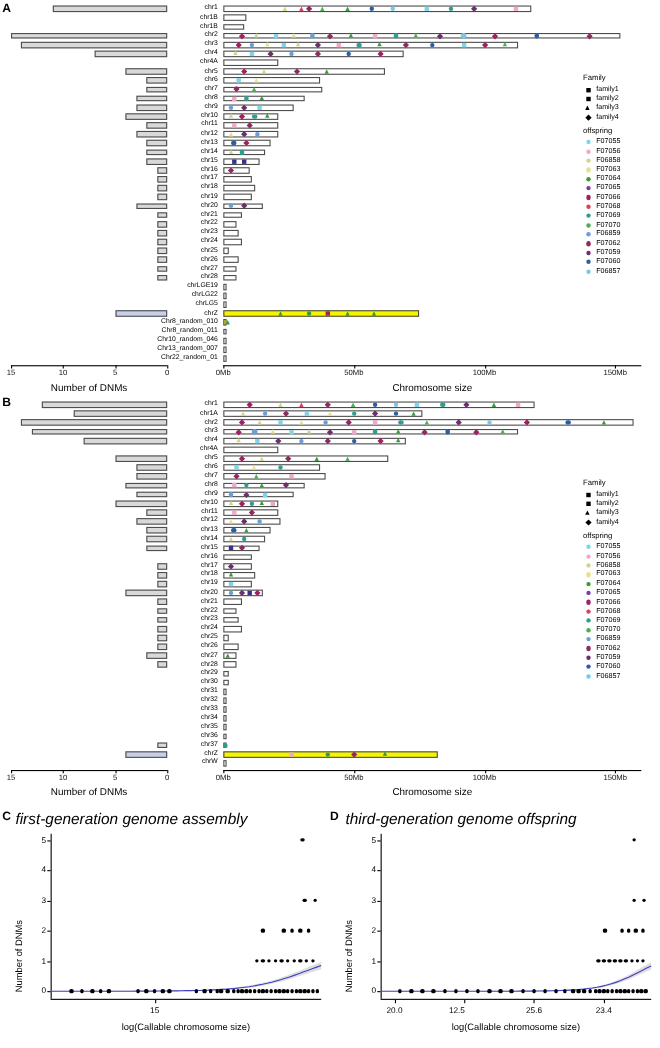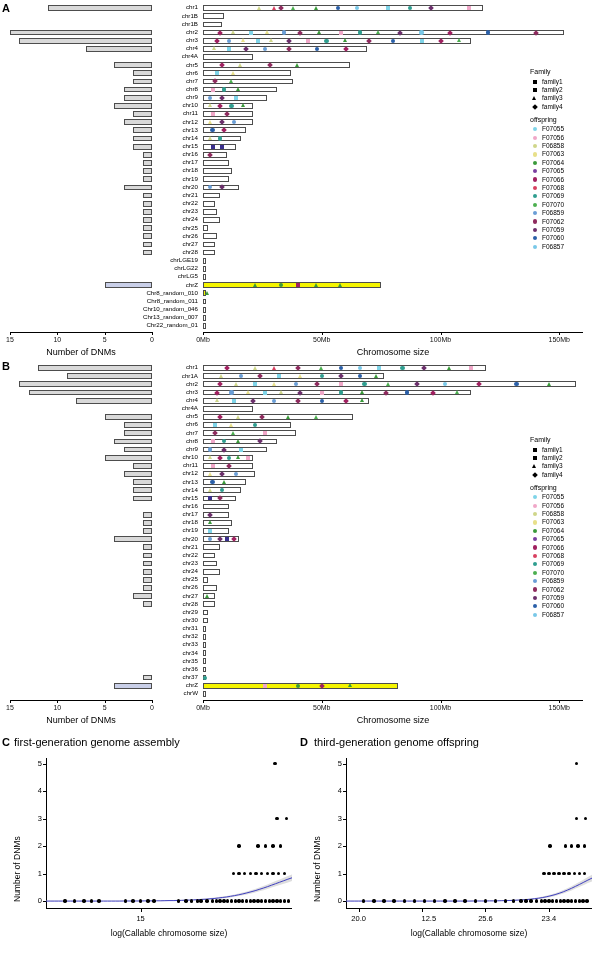--- a/index.html
+++ b/index.html
@@ -26,21 +26,21 @@
   .legend .row{display:flex;align-items:center;height:8.4px;}
   .legend .row .gl{width:10px;text-align:center;}
   .legend .row .tx{margin-left:2px;}
 
   
   .sc-axis{position:absolute;background:#000;}
   .sc-tick{position:absolute;font-size:7.5px;}
   .sc-ylab{position:absolute;font-size:8.5px;transform:rotate(-90deg);transform-origin:left top;white-space:nowrap;}
   .sc-xlab{position:absolute;font-size:8.5px;white-space:nowrap;}
   .sc-dot{position:absolute;width:3.4px;height:3.4px;border-radius:50%;background:#000;}
-  .sc-title{position:absolute;font-size:11px;}
+  .sc-title{position:absolute;font-size:14px;font-style:italic;}
   svg{display:block;}
 </style>
 </head>
 <body>
 
 <div class="plabel" style="left:2px;top:2px;">A</div>
 <div class="panel" id="panelA" style="left:0;top:0;width:600px;height:355px;">
     <div style="position:absolute;left:203px;top:282.1px;width:178.125px;height:6.15px;background:#f5f500;"></div>
     <div style="position:absolute;left:203px;top:290.25px;width:2.375px;height:6.15px;background:#f5f500;"></div>
     <div class="chrlabel" style="position:absolute;right:402px;top:4.475px;width:120px;">chr1</div>
@@ -830,21 +830,21 @@
     <div class="sc-tick" style="left:28px;top:93.07339449541286px;width:14px;text-align:right;">2</div>
     <div class="sc-axis" style="left:43px;top:70.55045871559633px;width:3px;height:1px;"></div>
     <div class="sc-tick" style="left:28px;top:65.55045871559633px;width:14px;text-align:right;">3</div>
     <div class="sc-axis" style="left:43px;top:43.027522935779814px;width:3px;height:1px;"></div>
     <div class="sc-tick" style="left:28px;top:38.027522935779814px;width:14px;text-align:right;">4</div>
     <div class="sc-axis" style="left:43px;top:15.504587155963293px;width:3px;height:1px;"></div>
     <div class="sc-tick" style="left:28px;top:10.504587155963293px;width:14px;text-align:right;">5</div>
     <div class="sc-axis" style="left:58.680412371134025px;top:161px;width:1px;height:3px;"></div>
     <div class="sc-tick" style="left:44.680412371134025px;top:166px;width:28px;text-align:center;">20.0</div>
     <div class="sc-axis" style="left:122.08247422680412px;top:161px;width:1px;height:3px;"></div>
-    <div class="sc-tick" style="left:108.08247422680412px;top:166px;width:28px;text-align:right;">12.5</div>
+    <div class="sc-tick" style="left:108.08247422680412px;top:166px;width:28px;text-align:left;">12.5</div>
     <div class="sc-axis" style="left:185.48453608247425px;top:161px;width:1px;height:3px;"></div>
     <div class="sc-tick" style="left:171.48453608247425px;top:166px;width:28px;text-align:center;">25.6</div>
     <div class="sc-axis" style="left:248.88659793814435px;top:161px;width:1px;height:3px;"></div>
     <div class="sc-tick" style="left:234.88659793814435px;top:166px;width:28px;text-align:center;">23.4</div>
     <div class="sc-xlab" style="left:36px;top:180px;width:266px;text-align:center;">log(Callable chromosome size)</div>
     <div class="sc-ylab" style="left:12px;top:154px;">Number of DNMs</div>
     <svg width="300" height="205" style="position:absolute;left:0;top:0;">
       <path d="M46.0 152.6 L50.1 152.6 L54.2 152.6 L58.3 152.6 L62.4 152.6 L66.5 152.6 L70.6 152.6 L74.7 152.6 L78.8 152.6 L82.9 152.6 L87.0 152.6 L91.1 152.6 L95.2 152.6 L99.3 152.6 L103.4 152.6 L107.5 152.6 L111.6 152.6 L115.7 152.6 L119.8 152.6 L123.9 152.6 L128.0 152.6 L132.1 152.6 L136.2 152.6 L140.3 152.6 L144.4 152.5 L148.5 152.5 L152.6 152.5 L156.7 152.5 L160.8 152.5 L164.9 152.5 L169.0 152.5 L173.1 152.5 L177.2 152.4 L181.3 152.4 L185.4 152.4 L189.5 152.3 L193.6 152.3 L197.7 152.2 L201.8 152.1 L205.9 152.0 L210.0 151.8 L214.1 151.7 L218.2 151.4 L222.3 151.2 L226.4 150.8 L230.5 150.4 L234.6 149.9 L238.7 149.3 L242.8 148.5 L246.9 147.6 L251.0 146.5 L255.1 145.3 L259.2 143.8 L263.3 142.1 L267.4 140.3 L271.5 138.2 L275.6 136.0 L279.7 133.7 L283.8 131.4 L287.9 129.1 L292.0 126.8 L292.0 133.4 L287.9 135.1 L283.8 137.0 L279.7 138.8 L275.6 140.6 L271.5 142.4 L267.4 144.0 L263.3 145.5 L259.2 146.8 L255.1 147.9 L251.0 148.9 L246.9 149.8 L242.8 150.5 L238.7 151.1 L234.6 151.6 L230.5 152.0 L226.4 152.3 L222.3 152.6 L218.2 152.8 L214.1 153.0 L210.0 153.1 L205.9 153.1 L201.8 153.1 L197.7 153.1 L193.6 153.1 L189.5 153.1 L185.4 153.1 L181.3 153.1 L177.2 153.1 L173.1 153.1 L169.0 153.1 L164.9 153.1 L160.8 153.1 L156.7 153.1 L152.6 153.1 L148.5 153.1 L144.4 153.1 L140.3 153.1 L136.2 153.1 L132.1 153.1 L128.0 153.1 L123.9 153.1 L119.8 153.1 L115.7 153.1 L111.6 153.1 L107.5 153.1 L103.4 153.1 L99.3 153.1 L95.2 153.1 L91.1 153.1 L87.0 153.1 L82.9 153.1 L78.8 153.1 L74.7 153.1 L70.6 153.1 L66.5 153.1 L62.4 153.1 L58.3 153.1 L54.2 153.1 L50.1 153.1 L46.0 153.1 Z" fill="#c2c2c2" opacity="0.55"></path>
       <path d="M46.0 153.1 L50.1 153.1 L54.2 153.1 L58.3 153.1 L62.4 153.1 L66.5 153.1 L70.6 153.1 L74.7 153.1 L78.8 153.1 L82.9 153.1 L87.0 153.1 L91.1 153.1 L95.2 153.1 L99.3 153.1 L103.4 153.1 L107.5 153.1 L111.6 153.1 L115.7 153.1 L119.8 153.1 L123.9 153.1 L128.0 153.1 L132.1 153.1 L136.2 153.1 L140.3 153.1 L144.4 153.1 L148.5 153.1 L152.6 153.1 L156.7 153.1 L160.8 153.1 L164.9 153.1 L169.0 153.1 L173.1 153.0 L177.2 153.0 L181.3 153.0 L185.4 153.0 L189.5 152.9 L193.6 152.9 L197.7 152.8 L201.8 152.7 L205.9 152.6 L210.0 152.5 L214.1 152.3 L218.2 152.1 L222.3 151.9 L226.4 151.6 L230.5 151.2 L234.6 150.7 L238.7 150.2 L242.8 149.5 L246.9 148.7 L251.0 147.7 L255.1 146.6 L259.2 145.3 L263.3 143.8 L267.4 142.1 L271.5 140.3 L275.6 138.3 L279.7 136.3 L283.8 134.2 L287.9 132.1 L292.0 130.1" fill="none" stroke="#4040c0" stroke-width="1"></path>
     </svg>

